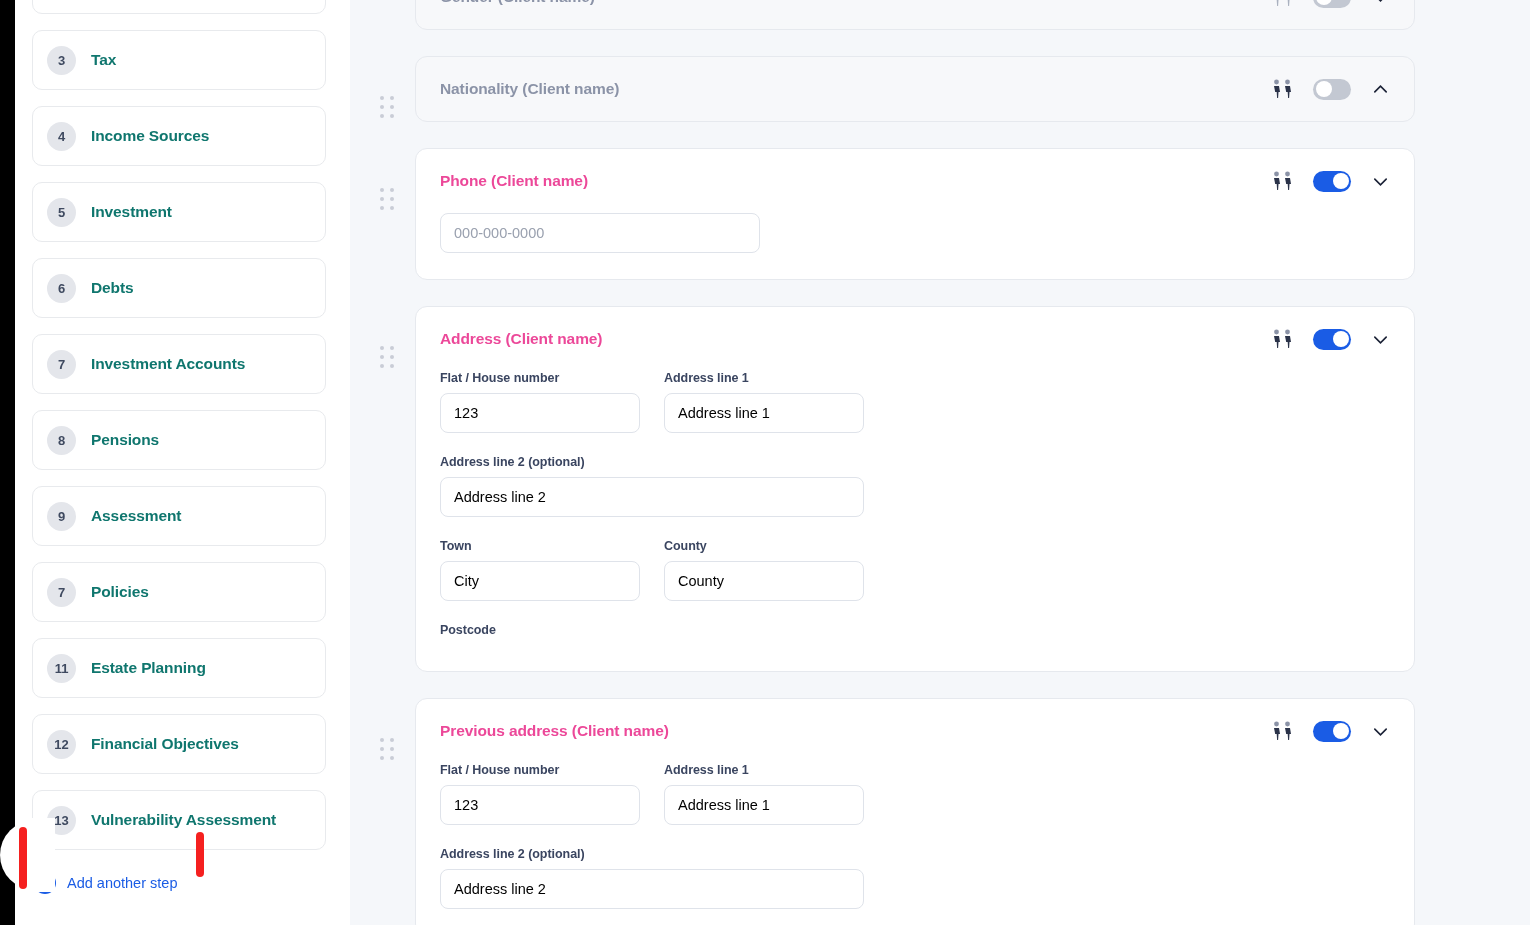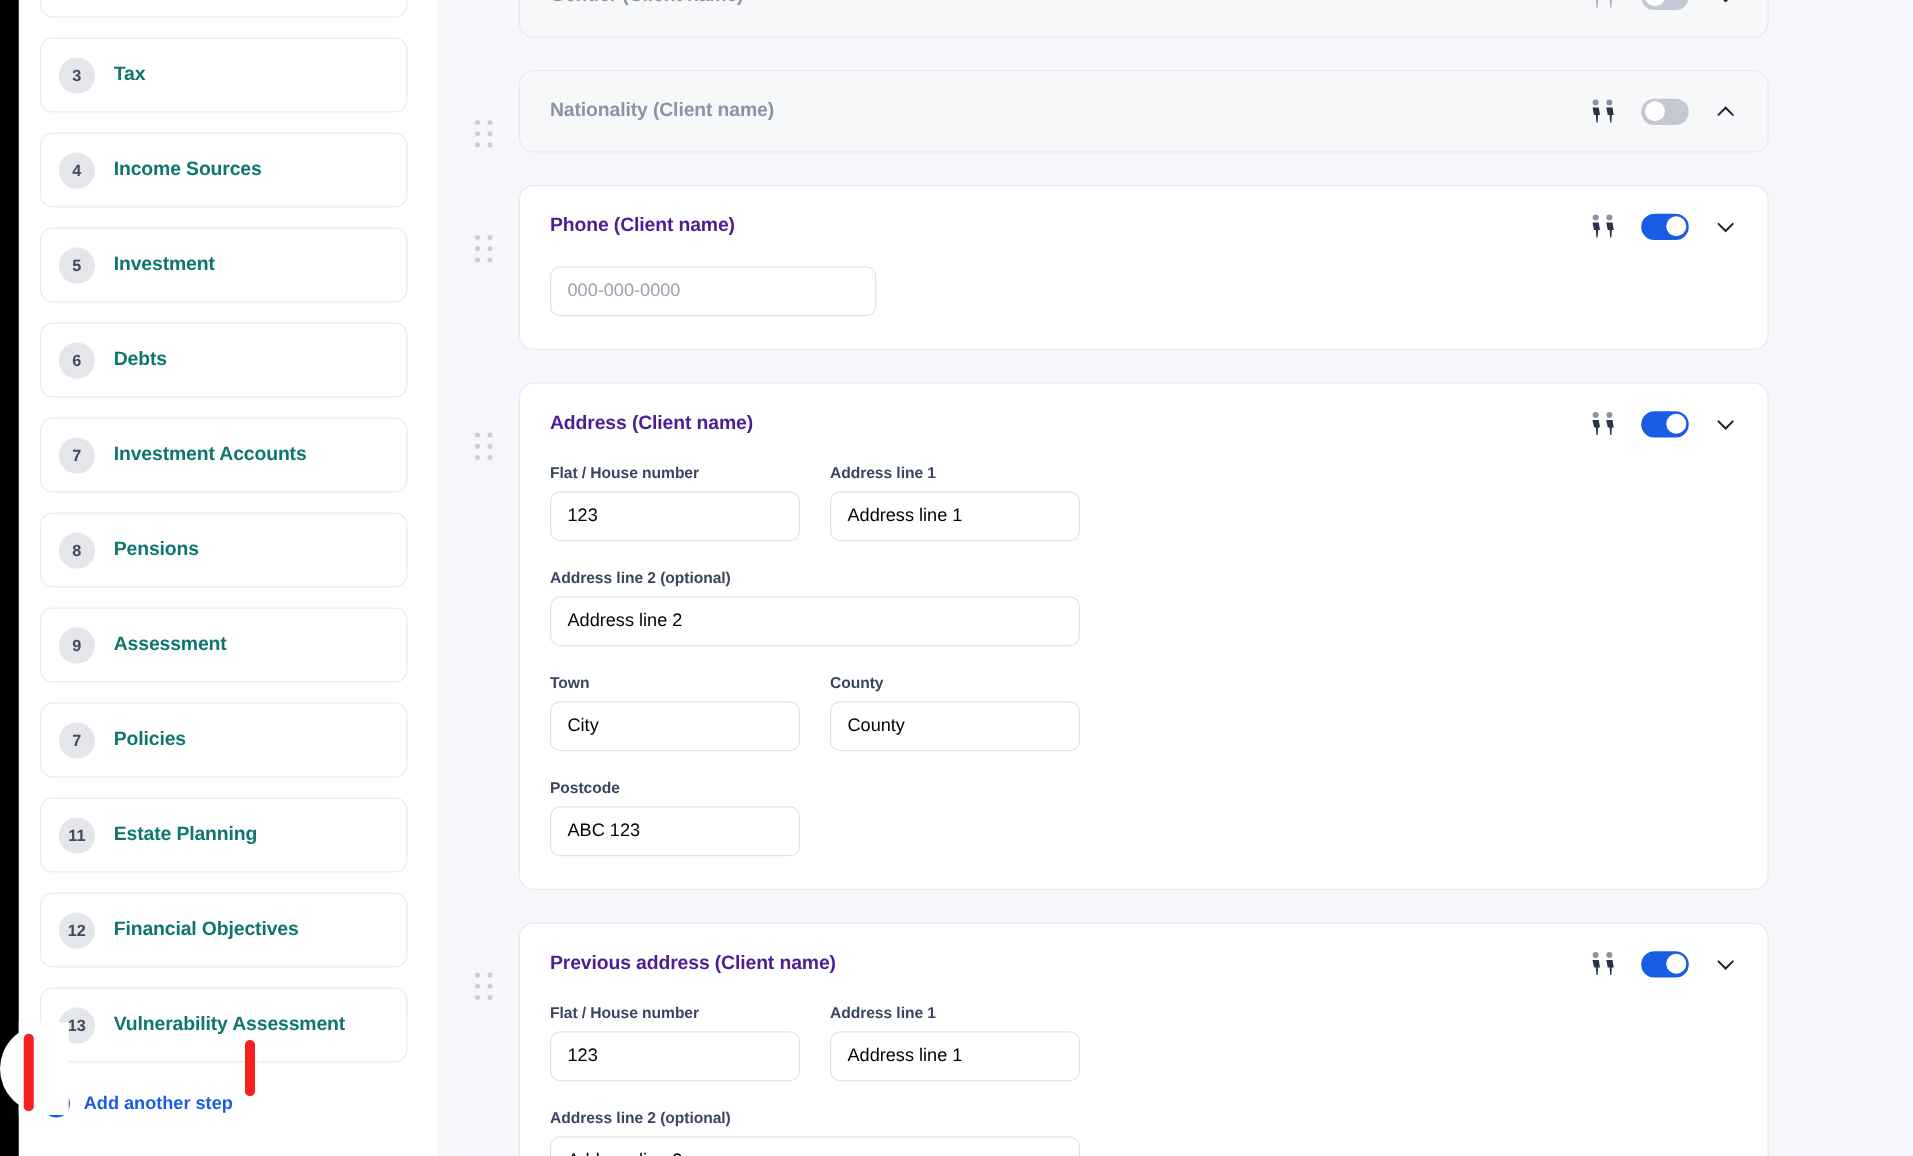--- a/index.html
+++ b/index.html
@@ -111,21 +111,21 @@
   .plus-circle::before {
     left: 4px; top: 8px; width: 10px; height: 2px;
   }
   .plus-circle::after {
     left: 8px; top: 4px; width: 2px; height: 10px;
   }
   .add-step-label {
     margin-left: 11px;
     color: #1a5ce5;
     font-size: 14.5px;
-    font-weight: 700;
+    font-weight: 400;
   }
 
   
   .red-bar {
     position: absolute;
     width: 8px;
     border-radius: 4px;
     background: #f5201f;
     z-index: 45;
   }
@@ -187,21 +187,21 @@
   .panel.collapsed { padding-bottom: 0; }
 
   .panel-head {
     display: flex;
     align-items: center;
     height: 64px;
   }
   .panel-title {
     font-size: 15.5px;
     font-weight: 700;
-    color: #4c1d95;
+    color: #ec4899;
     letter-spacing: -0.1px;
   }
   .panel.disabled .panel-title { color: #8b93a7; }
   .panel-head-actions {
     margin-left: auto;
     display: flex;
     align-items: center;
     gap: 20px;
   }
 
@@ -272,21 +272,21 @@
   }
   .caret {
     position: absolute;
     right: 12px; top: 50%;
     margin-top: -2px;
     width: 0; height: 0;
     border-left: 6px solid transparent;
     border-right: 6px solid transparent;
     border-top: 6px solid #b6bcc8;
   }
-  .phone-input { width: 261px; }
+  .phone-input { width: 320px; }
 </style>
 </head>
 <body>
 
 <div id="app">
 
   <div class="main">
     <div class="main-scroll">
 
       <div class="row">
@@ -438,21 +438,20 @@
               </div>
               <div class="field w-md">
                 <div class="field-label">County</div>
                 <div class="field-input">County</div>
               </div>
             </div>
 
             <div class="field-row">
               <div class="field w-md">
                 <div class="field-label">Postcode</div>
-                <div class="field-input">ABC 123</div>
               </div>
             </div>
 
           </div>
         </div>
       </div>
 
       <div class="row">
         <div class="drag-handle">
           <span></span>

